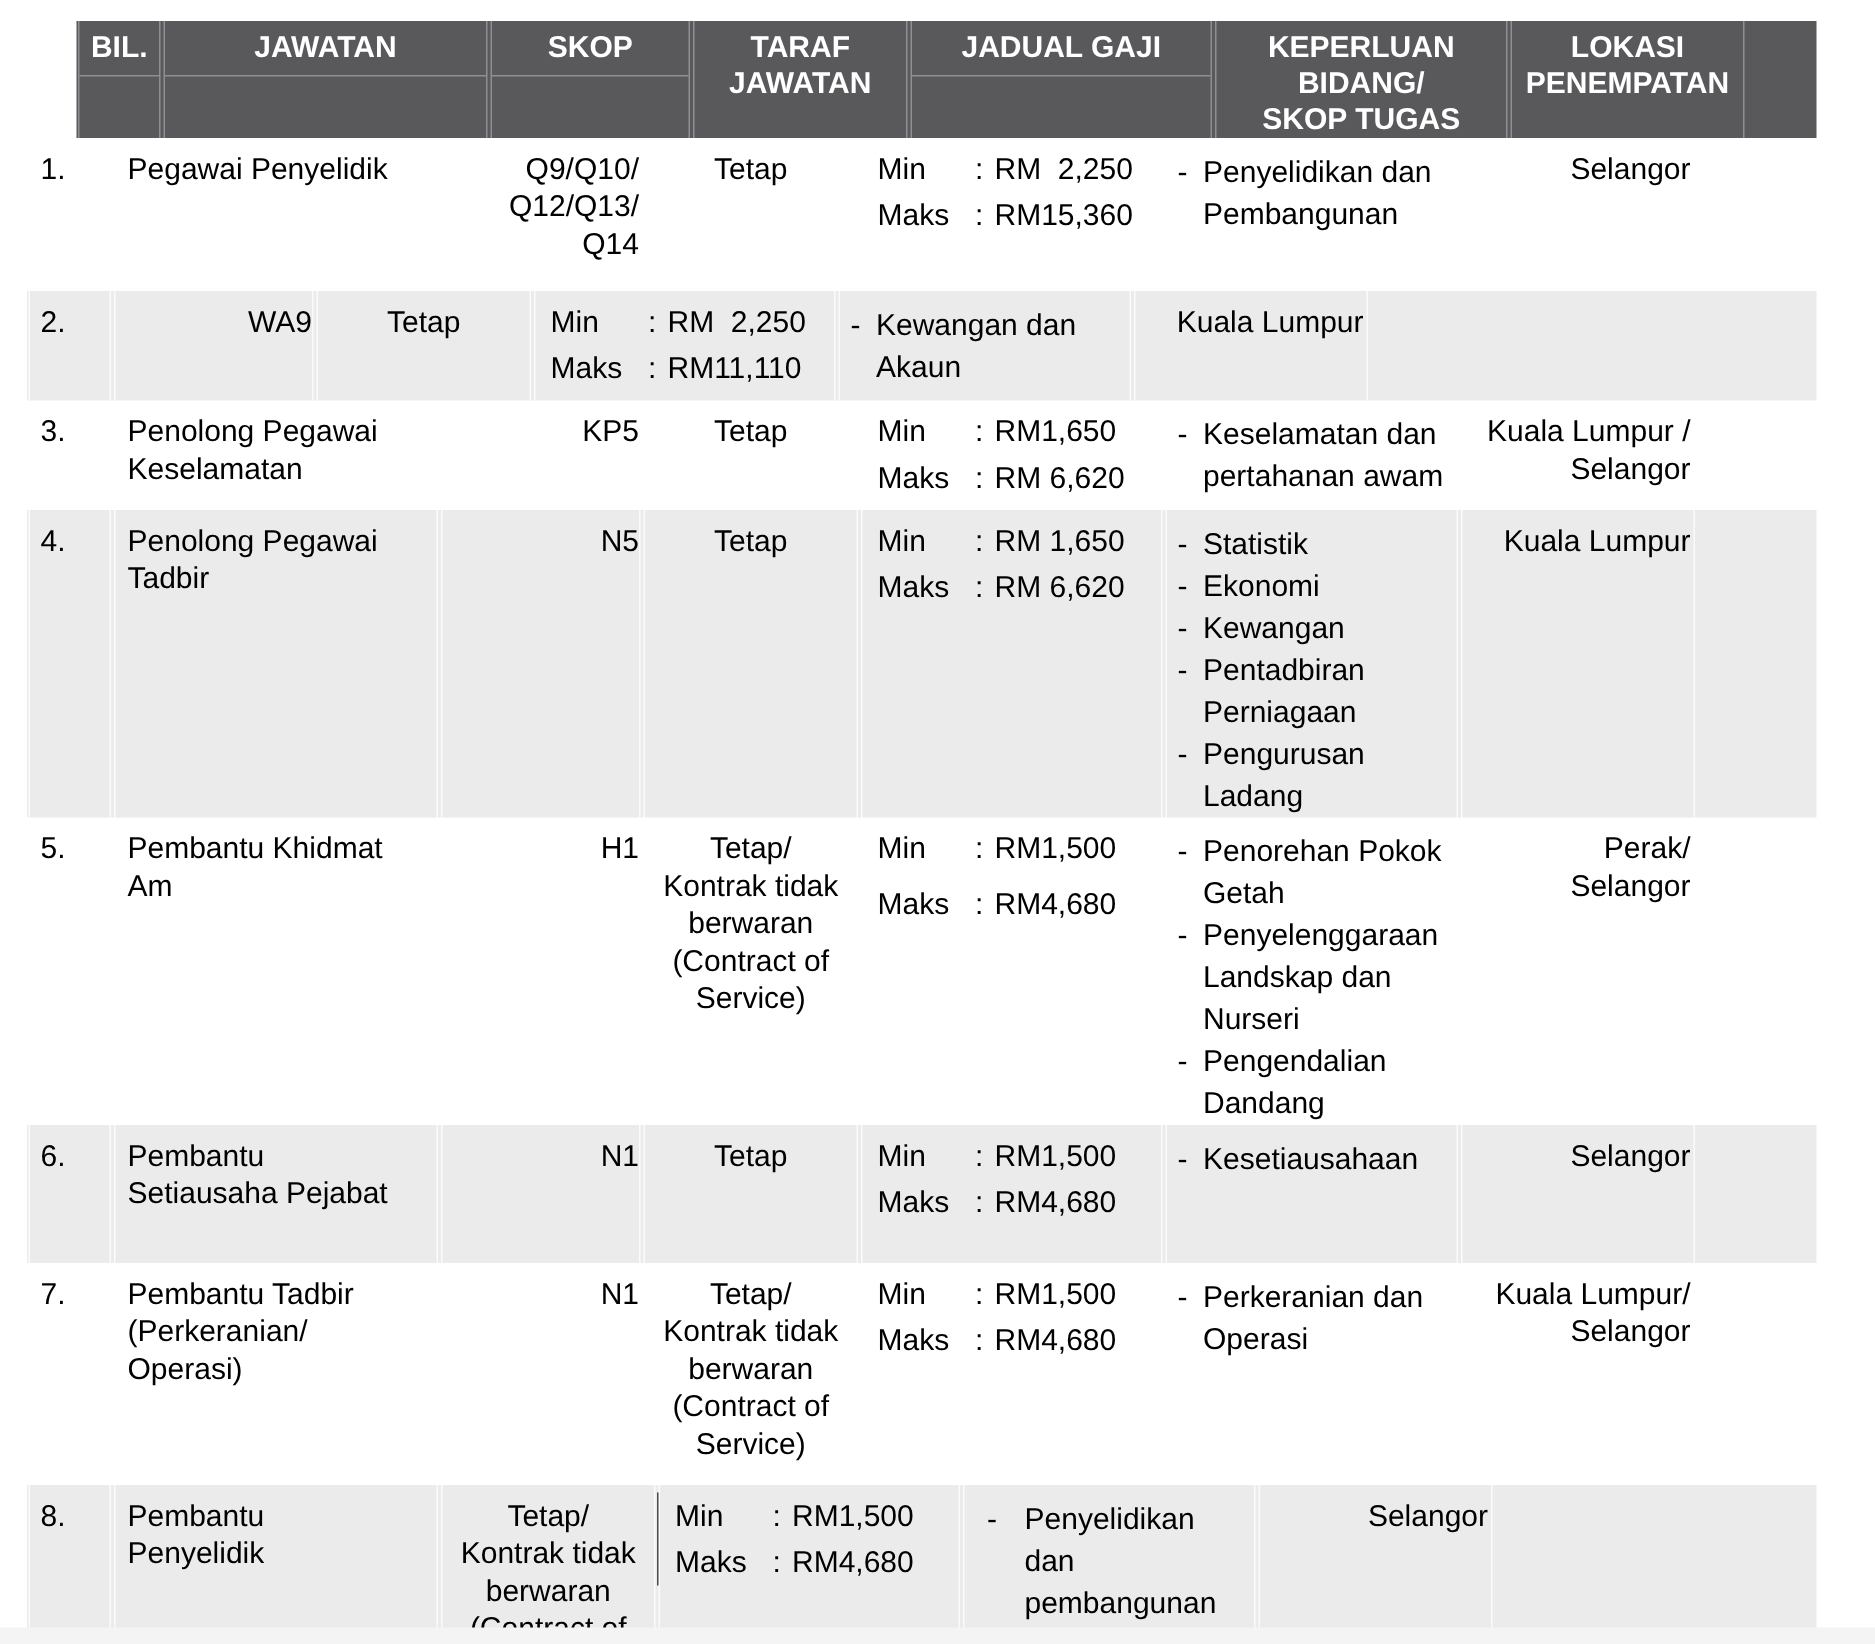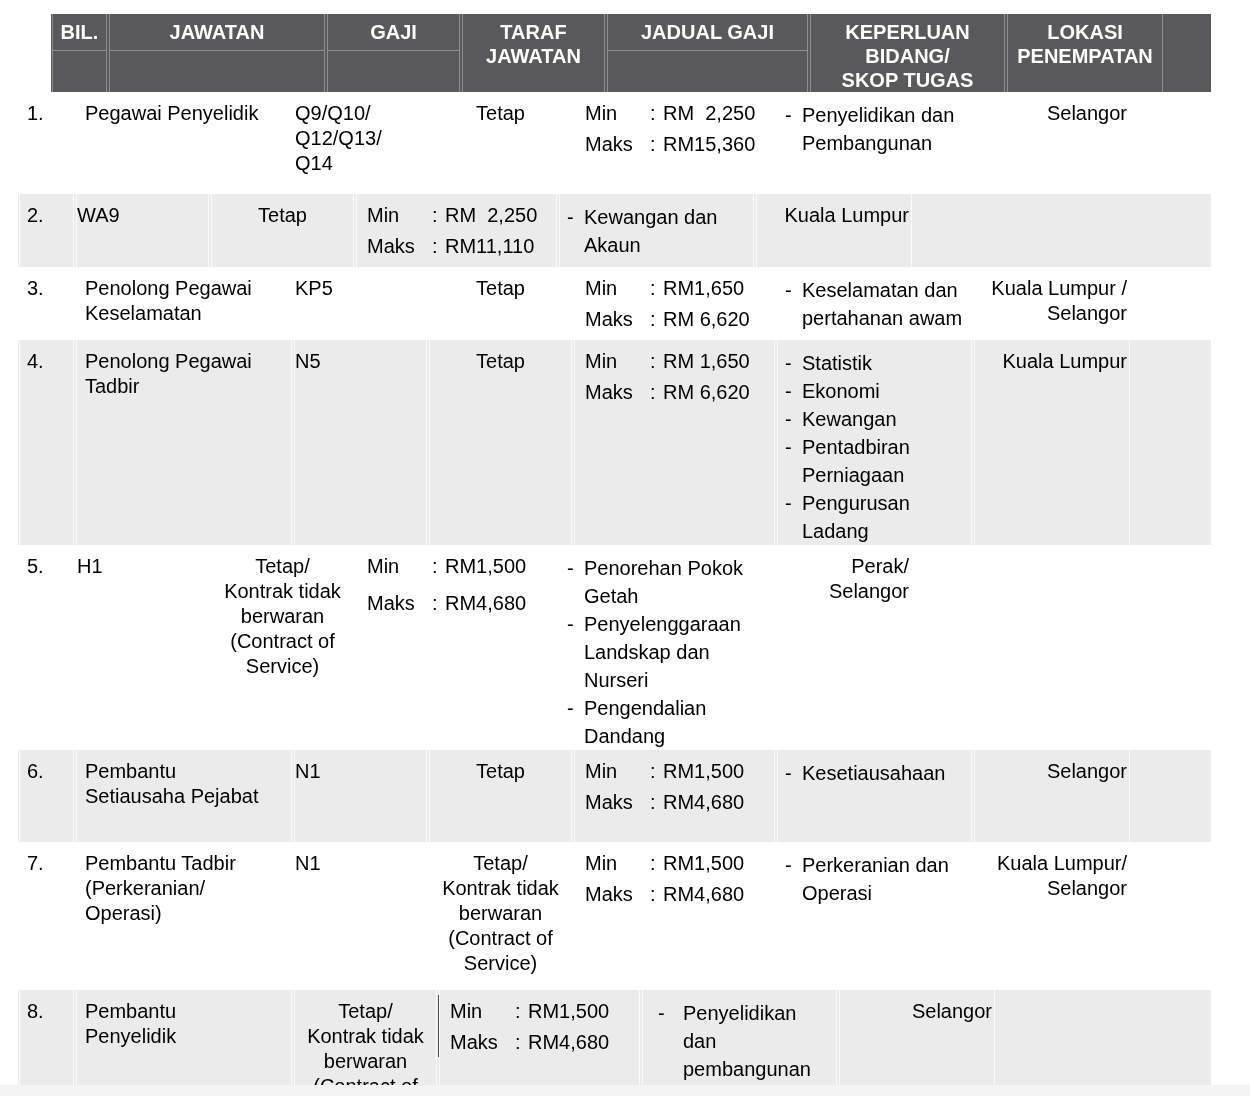--- a/index.html
+++ b/index.html
@@ -31,21 +31,21 @@
   .tbody .row { display:flex; }
   .tbody .row:nth-child(even) { background:var(--row-alt-bg,#ebebeb); }
   .cell {
     flex:0 0 auto; margin:0 1px;
     border-left:1px solid rgba(255,255,255,.8);
     border-right:1px solid rgba(255,255,255,.8);
     font-size:20px; line-height:25px; padding-top:9px;
   }
   .cell-bil{padding-left:7px}
   .cell-jawatan{padding-left:8px; padding-right:8px}
-  .cell-gred{text-align:left}
+  .cell-gred{text-align:right}
   .cell-taraf{text-align:center}
   .ital{}
   .cell-gaji{padding-left:10px; position:relative}
   .gaji-line{display:flex; margin-bottom:6px}
   .gaji-label{width:65px; flex:0 0 auto}
   .gaji-colon{width:13px; flex:0 0 auto}
   .gaji-val{white-space:pre}
   .cell-skop{padding-left:7px; padding-right:4px; line-height:28px}
   .skop-item{display:flex}
   .skop-dash{width:17px; flex:0 0 auto}
@@ -79,21 +79,21 @@
     <div class="thead">
         <div class="th col-bil">
           <div>BIL.</div>
           <div class="th-hr"></div>
         </div>
         <div class="th col-jawatan">
           <div>JAWATAN</div>
           <div class="th-hr"></div>
         </div>
         <div class="th col-gred">
-          <div>GAJI</div>
+          <div>SKOP</div>
           <div class="th-hr"></div>
         </div>
         <div class="th col-taraf">
           <div>TARAF<br>JAWATAN</div>
         </div>
         <div class="th col-gaji">
           <div>JADUAL GAJI</div>
           <div class="th-hr"></div>
         </div>
         <div class="th col-skop">
@@ -226,20 +226,21 @@
             </div>
             <div class="skop-item">
               <span class="skop-dash">-</span>
               <div class="skop-text">Pengurusan Ladang</div>
             </div>
           </div>
     <div class="cell col-lokasi cell-lokasi">Kuala Lumpur</div>
   </div>
         <div class="row">
     <div class="cell col-bil cell-bil">5.</div>
+    <div class="cell col-jawatan cell-jawatan">Pembantu Khidmat<br>Am</div>
     <div class="cell col-gred cell-gred">H1</div>
     <div class="cell col-taraf cell-taraf">
       <div>Tetap/<br>Kontrak tidak<br>berwaran</div>
       <div class="ital">(Contract of<br>Service)</div>
     </div>
     <div class="cell col-gaji cell-gaji">
       <div class="gaji-line">
         <span class="gaji-label">Min</span>
         <span class="gaji-colon">:</span>
         <span class="gaji-val">RM1,500</span>

